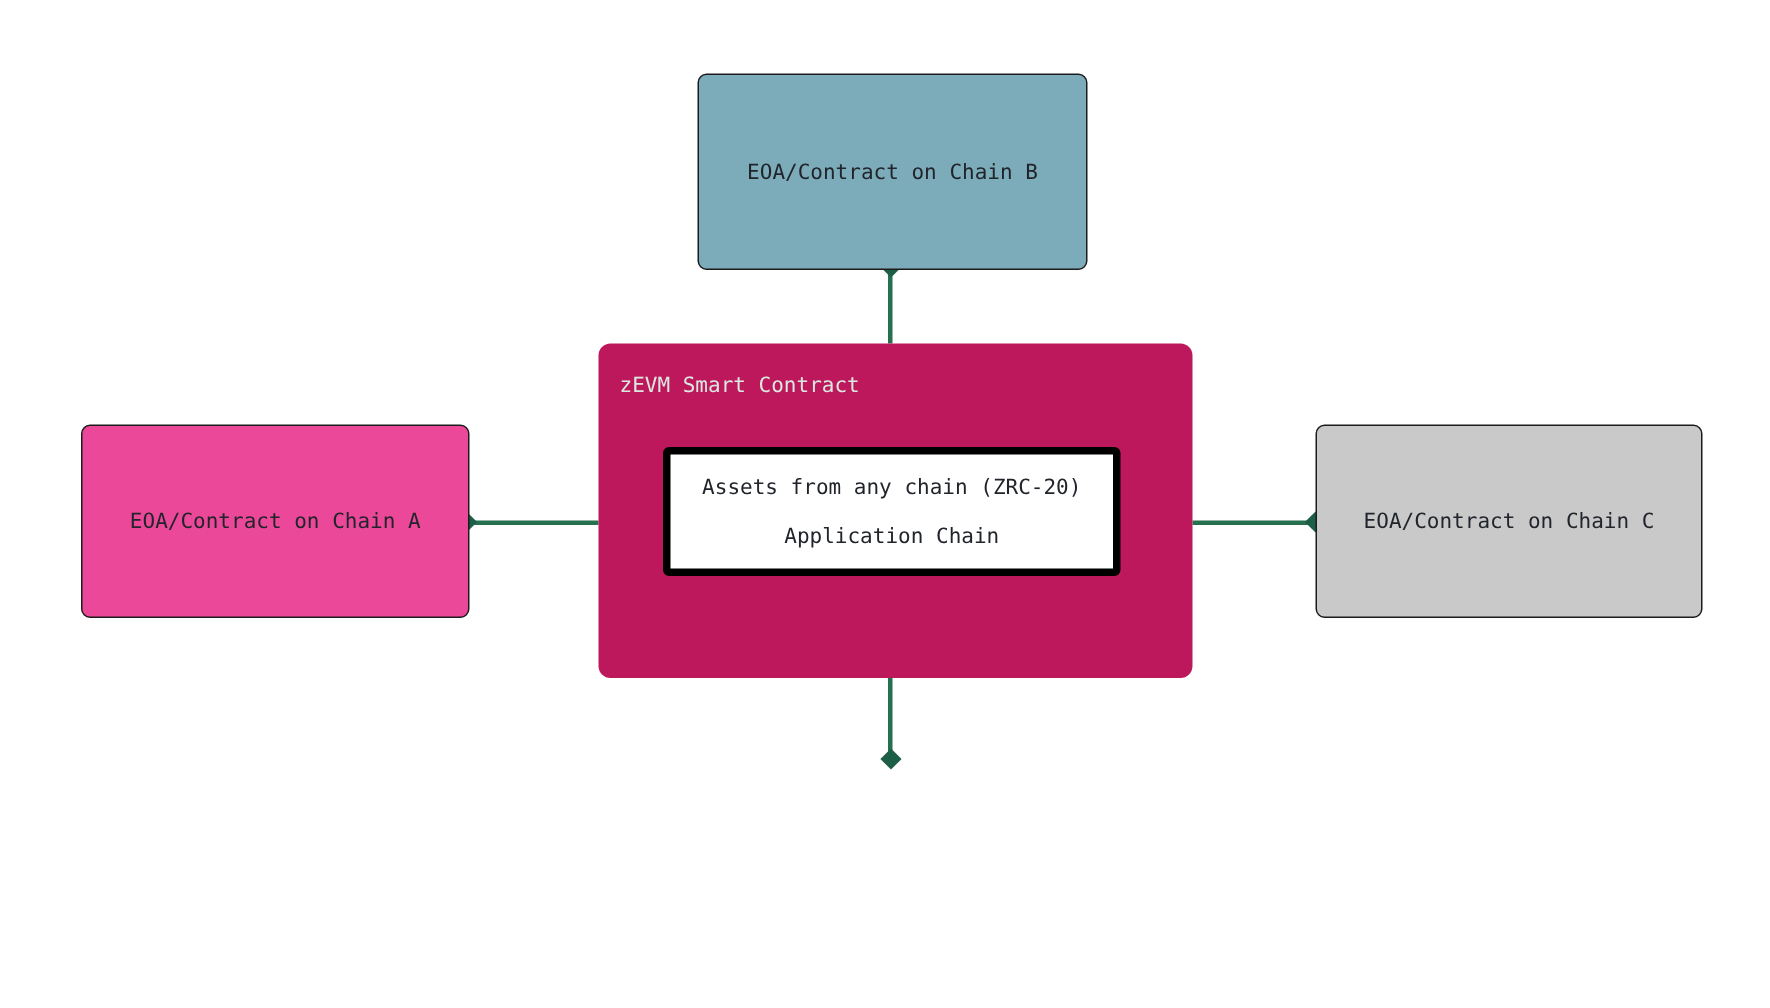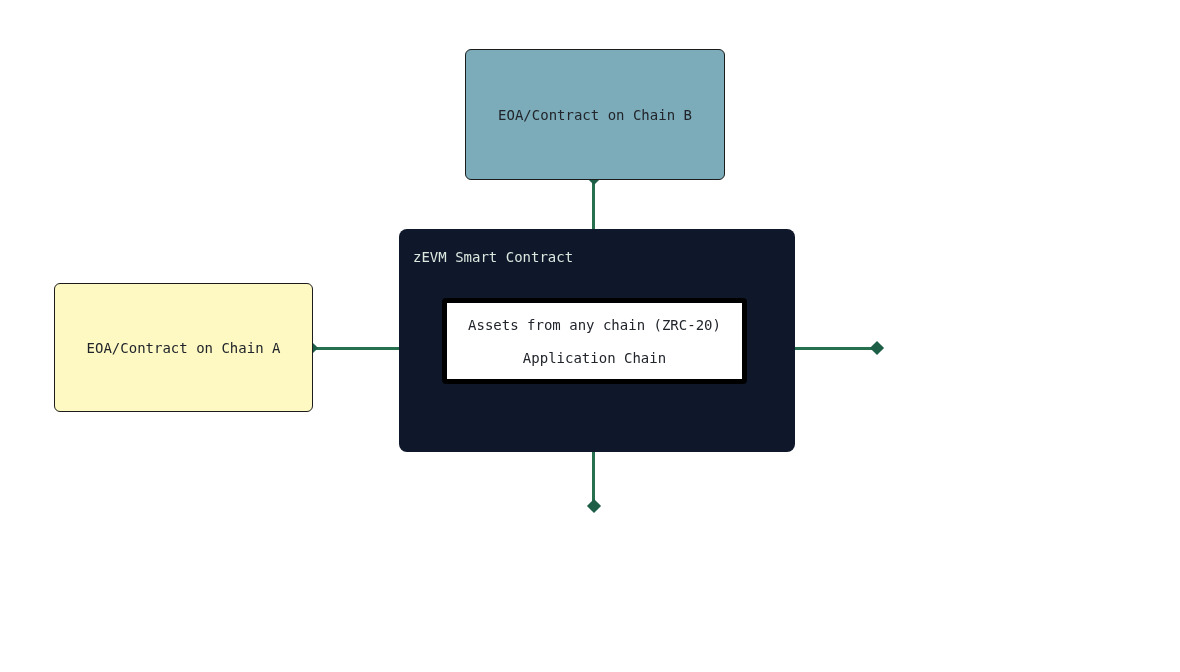--- a/index.html
+++ b/index.html
@@ -101,27 +101,30 @@
 
   <div class="diamond dia-top" style="background-color: rgb(29, 95, 70);"></div>
   <div class="diamond dia-bottom" style="background-color: rgb(29, 95, 70);"></div>
   <div class="diamond dia-left" style="background-color: rgb(29, 95, 70);"></div>
   <div class="diamond dia-right" style="background-color: rgb(29, 95, 70);"></div>
 
   <div class="node node-b" style="background-color: rgb(124, 171, 185);">
     <span>EOA/Contract on Chain B</span>
   </div>
 
-  <div class="node node-a" style="background-color: #fef9c3;">
+  <div class="node node-a" style="background-color: #ec4899;">
     <span>EOA/Contract on Chain A</span>
   </div>
 
+  <div class="node node-c" style="background-color: rgb(201, 201, 201);">
+    <span>EOA/Contract on Chain C</span>
+  </div>
 
 
-  <div class="center-node" style="background-color: #0f172a;">
+  <div class="center-node" style="background-color: #be185d;">
     <div class="center-title" style="color: rgb(219, 232, 224);">zEVM Smart Contract</div>
     <div class="inner-panel" style="background-color: rgb(255, 255, 255);">
       <div>Assets from any chain (ZRC-20)</div>
       <div>Application Chain</div>
     </div>
   </div>
 
 </div>
 
 </body></html>

